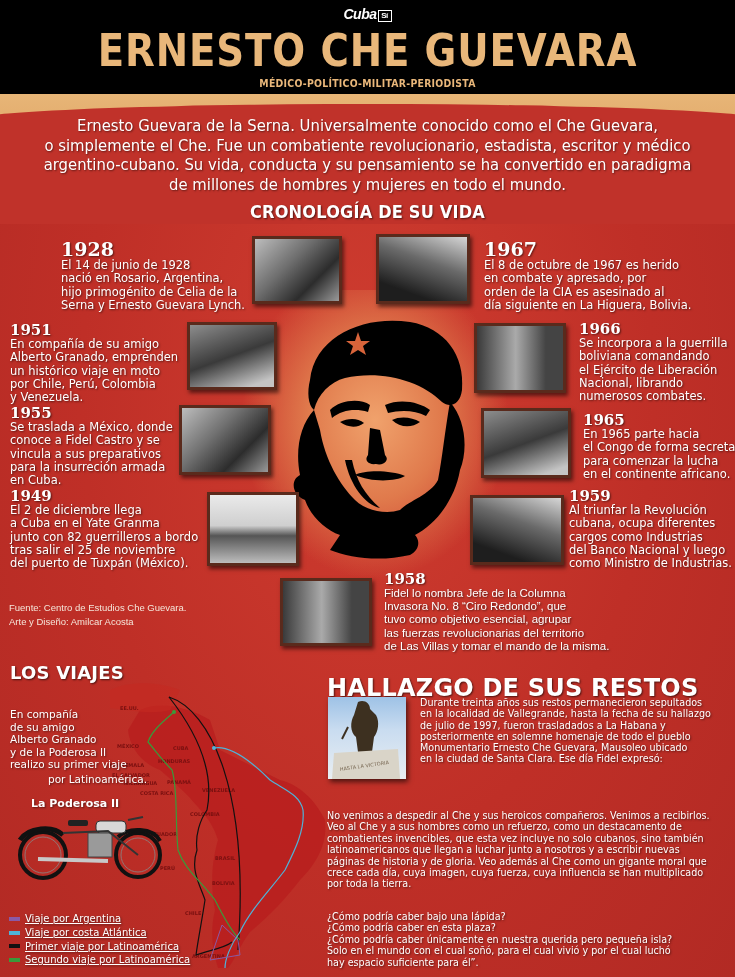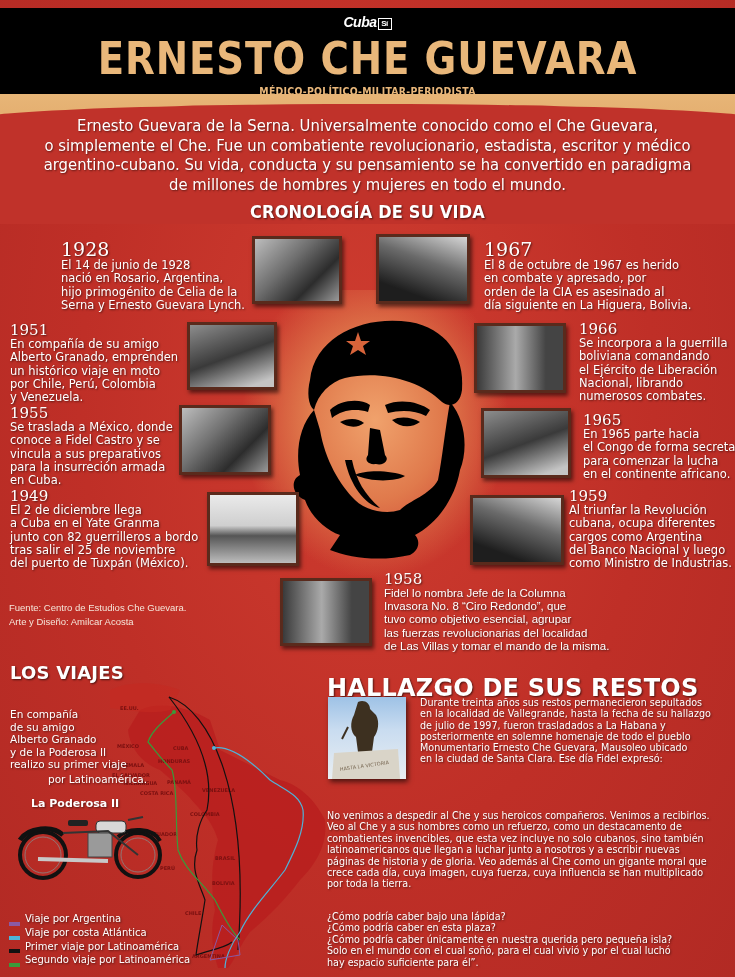--- a/index.html
+++ b/index.html
@@ -7,21 +7,21 @@
     width: 735px; height: 977px; overflow: hidden;
     background: #c0322a;
     font-family: "DejaVu Sans", sans-serif;
     color: #fff;
     position: relative;
   }
   .page { position: absolute; inset: 0; overflow: hidden;
     background: radial-gradient(ellipse at 50% 40%, #cf3d30 0%, #bf2f27 55%, #b22a24 100%); }
 
   
-  .header { position: absolute; left: 0; top: 8px; width: 735px; height: 94px; background: #000; }
+  .header { position: absolute; left: 0; top: 0; width: 735px; height: 94px; background: #000; }
   .logo { position: absolute; left: 0; width: 735px; top: 6px; text-align: center;
     font-family: "Liberation Sans", sans-serif; font-style: italic; font-weight: bold;
     font-size: 14px; color: #fff; letter-spacing: -0.5px; }
   .logo .si { display: inline-block; width: 12px; height: 10px; border: 1px solid #fff; font-size: 8px;
     line-height: 10px; font-style: normal; vertical-align: 1px; margin-left: 1px; }
   .title { position: absolute; left: 0; width: 735px; top: 26px; text-align: center;
     font-family: "DejaVu Sans", sans-serif; font-weight: bold; font-size: 45px; letter-spacing: 1px;
     color: #e9b77a; transform: scaleX(0.86); transform-origin: center; line-height: 50px; }
   .subtitle { position: absolute; left: 0; width: 735px; top: 77px; text-align: center;
     font-family: "DejaVu Sans", sans-serif; font-weight: bold; font-size: 11px; color: #e9b77a;
@@ -41,21 +41,21 @@
   .chrono-title { left: 0; width: 735px; text-align: center; top: 202px; transform: scaleX(0.95); }
 
   
   .portrait-glow { position: absolute; left: 240px; top: 290px; width: 270px; height: 290px;
     background: radial-gradient(ellipse at 50% 45%, #f0a26c 0%, #e07a4c 35%, rgba(200,60,40,0) 70%); }
   .portrait { position: absolute; left: 270px; top: 310px; width: 210px; height: 260px; }
 
   
   .event { position: absolute; font-family: "DejaVu Sans", sans-serif; font-size: 11.5px; line-height: 13.3px;
     text-shadow: 1px 1px 2px rgba(0,0,0,0.55); white-space: nowrap; }
-  .event .year { font-family: "DejaVu Serif", serif; font-weight: normal; font-size: 15px; line-height: 16px; }
+  .event .year { font-family: "DejaVu Serif", serif; font-weight: bold; font-size: 15px; line-height: 16px; }
   .event .year.big { font-size: 19px; line-height: 19px; }
   .event .line { display: block; }
 
   .photo { position: absolute; border: 3px solid #5a2a1c; background: #777;
     box-shadow: 2px 3px 4px rgba(0,0,0,0.55); overflow: hidden; }
   .photo::before { content: ""; position: absolute; inset: 0;
     background: linear-gradient(135deg, #bdbdbd 0%, #6f6f6f 40%, #2c2c2c 70%, #9a9a9a 100%); }
   .photo.p2::before { background: linear-gradient(160deg, #8d8d8d, #3a3a3a 50%, #c4c4c4 90%); }
   .photo.p3::before { background: linear-gradient(200deg, #d6d6d6, #6a6a6a 40%, #1e1e1e 80%); }
   .photo.p4::before { background: linear-gradient(90deg, #3a3a3a, #aaaaaa 45%, #444 80%); }
@@ -67,21 +67,21 @@
   
   .viajes-title { left: 10px; top: 662px; font-size: 18px; }
   .map { position: absolute; left: 100px; top: 670px; width: 235px; height: 300px; }
   .viajes-text { position: absolute; left: 10px; top: 708px; font-size: 10.5px; line-height: 12.6px;
     text-shadow: 1px 1px 2px rgba(0,0,0,0.5); white-space: nowrap; }
   .poderosa-label { position: absolute; left: 31px; top: 797px; font-weight: bold; font-size: 11px;
     text-shadow: 1px 1px 2px rgba(0,0,0,0.5); }
   .moto { position: absolute; left: 8px; top: 815px; width: 160px; height: 65px; }
   .legend { position: absolute; left: 9px; top: 912px; font-size: 10px; line-height: 13.8px;
     text-shadow: 1px 1px 2px rgba(0,0,0,0.5); }
-  .legend-item { display: flex; align-items: flex-end; white-space: nowrap; }
+  .legend-item { display: flex; align-items: center; white-space: nowrap; text-decoration: underline; }
   .legend-swatch { display: inline-block; width: 11px; height: 4px; margin-right: 5px; }
 
   
   .hallazgo-title { left: 327px; top: 630px; font-size: 24px; margin-top: 44px; }
   .statue { position: absolute; left: 328px; top: 697px; width: 78px; height: 82px;
     box-shadow: 2px 3px 5px rgba(0,0,0,0.6); overflow: hidden;
     background: linear-gradient(180deg, #9ec2e6 0%, #c9dcf0 40%, #e9eef2 100%); }
   .hallazgo-text { position: absolute; left: 420px; top: 697px; font-size: 9.6px; line-height: 11.3px;
     text-shadow: 1px 1px 2px rgba(0,0,0,0.5); white-space: nowrap; }
   .quote { position: absolute; left: 327px; top: 810px; font-size: 9.6px; line-height: 11.4px;
@@ -195,32 +195,32 @@
     <span class="line">junto con 82 guerrilleros a bordo</span>
     <span class="line">tras salir el 25 de noviembre</span>
     <span class="line">del puerto de Tuxpán (México).</span>
   </div>
 
   <div class="photo p3" style="left:470px;top:495px;width:88px;height:64px;"></div>
   <div class="event" style="left:569px;top:488px;">
     <span class="year line">1959</span>
     <span class="line">Al triunfar la Revolución</span>
     <span class="line">cubana, ocupa diferentes</span>
-    <span class="line">cargos como Argentina</span>
+    <span class="line">cargos como Industrias</span>
     <span class="line">del Banco Nacional y luego</span>
     <span class="line">como Ministro de Industrias.</span>
   </div>
 
   <div class="photo p4" style="left:280px;top:578px;width:86px;height:62px;"></div>
   <div class="event" style="left:384px;top:571px;font-family:'Liberation Sans', sans-serif;font-size:11.5px;line-height:13.2px;">
     <span class="year line">1958</span>
     <span class="line">Fidel lo nombra Jefe de la Columna</span>
     <span class="line">Invasora No. 8 “Ciro Redondo”, que</span>
     <span class="line">tuvo como objetivo esencial, agrupar</span>
-    <span class="line">las fuerzas revolucionarias del localidad</span>
+    <span class="line">las fuerzas revolucionarias del territorio</span>
     <span class="line">de Las Villas y tomar el mando de la misma.</span>
   </div>
 
   <div class="credits">
     <div>Fuente: Centro de Estudios Che Guevara.</div>
     <div>Arte y Diseño: Amilcar Acosta</div>
   </div>
 
   <svg class="map" viewBox="0 0 235 300">
 

